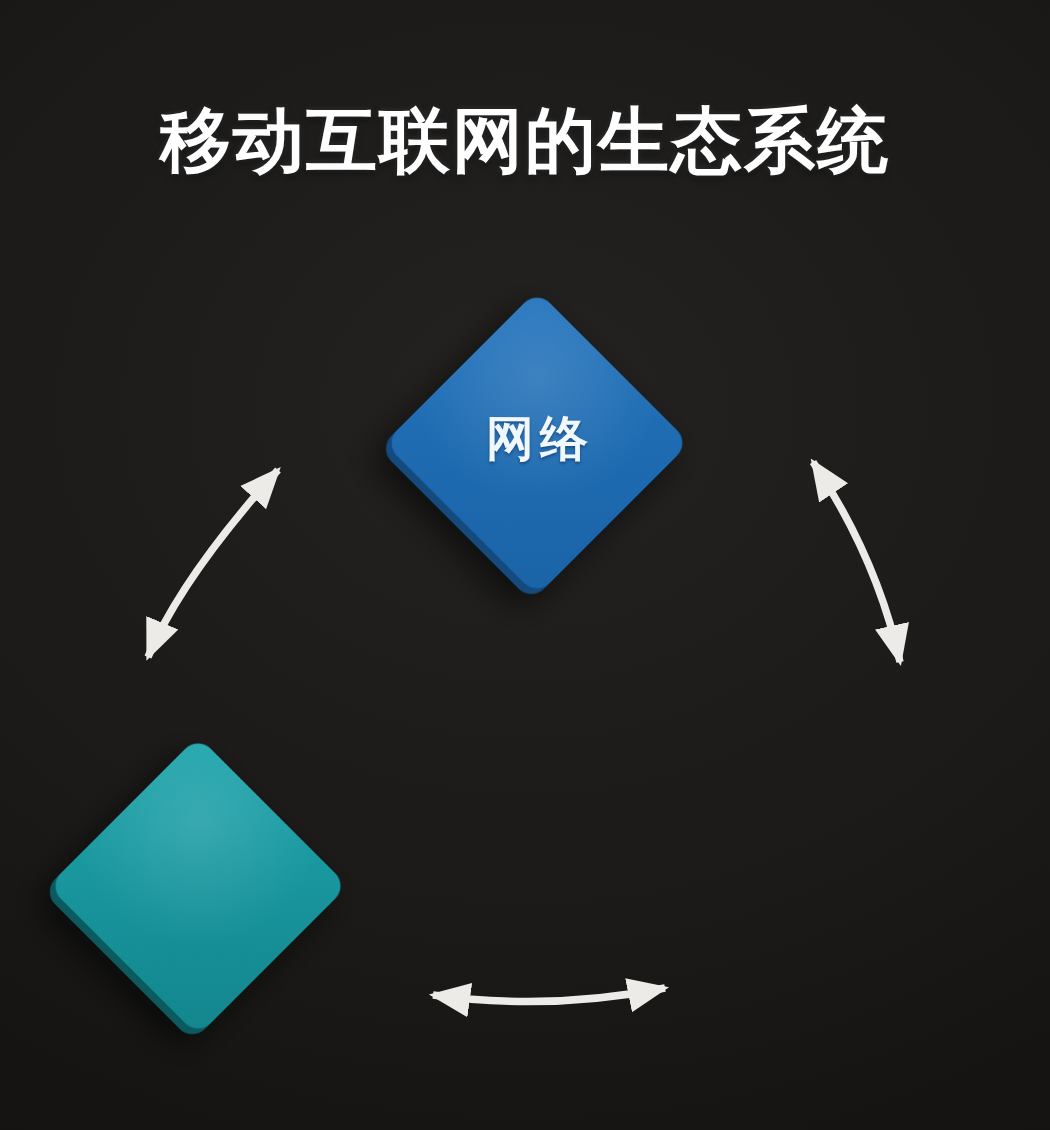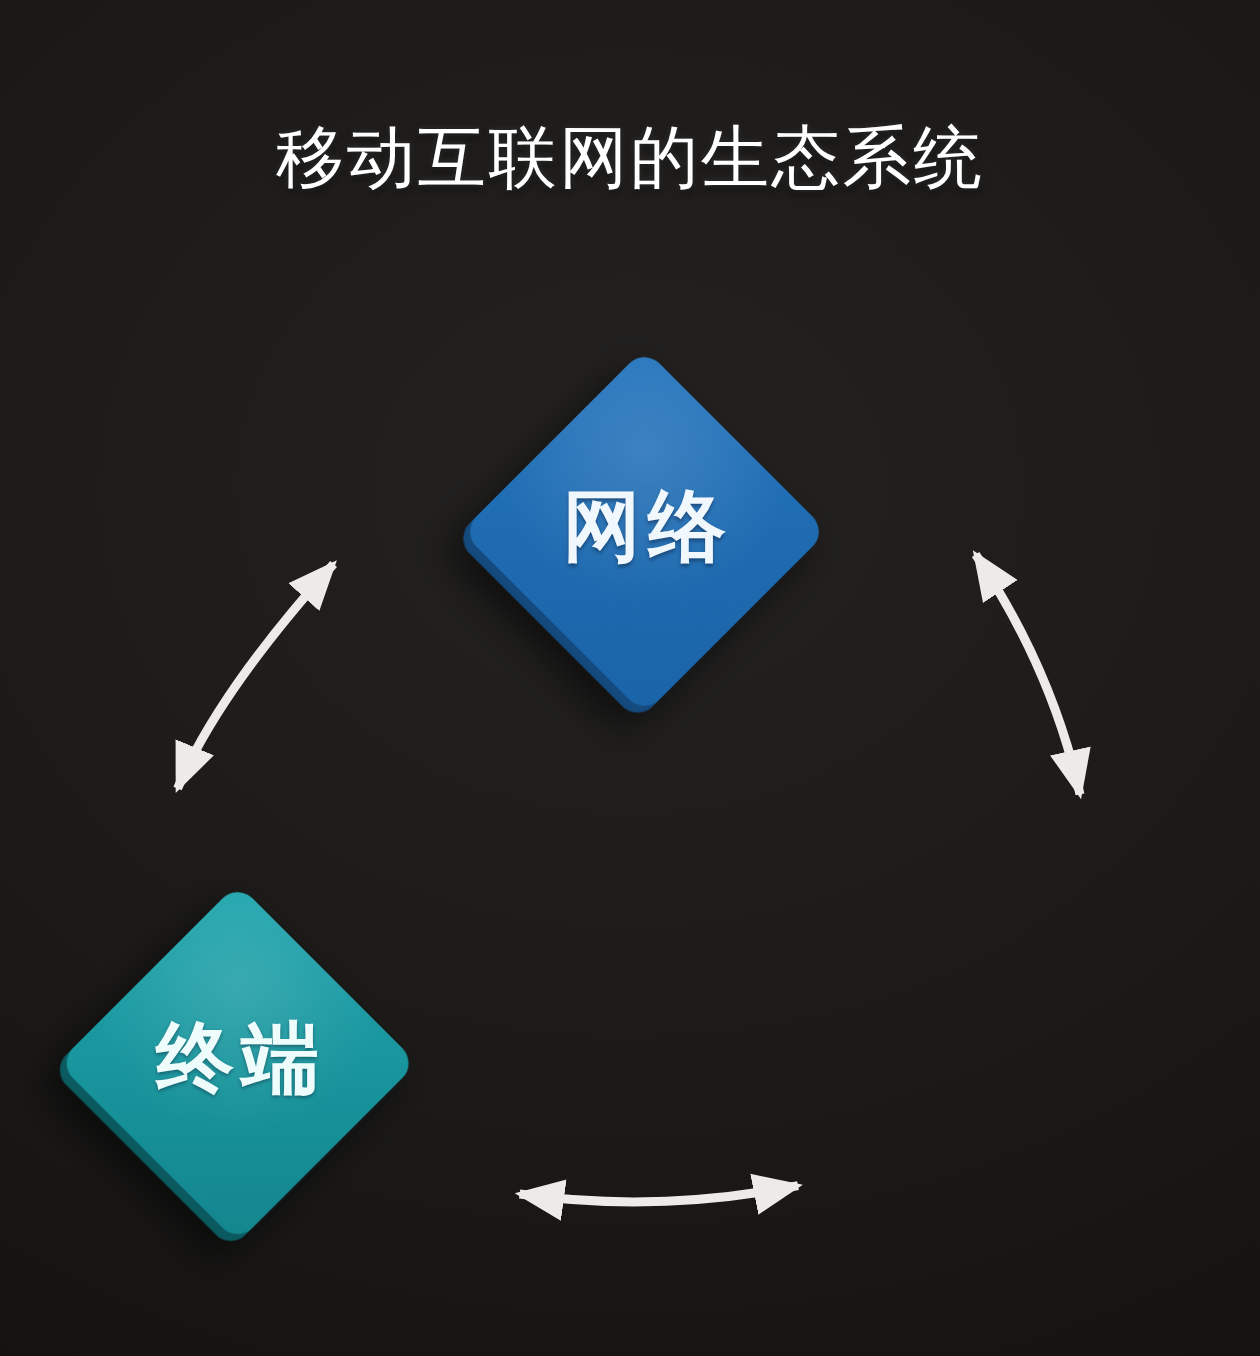--- a/index.html
+++ b/index.html
@@ -7,21 +7,21 @@
     position:relative;
     width:1050px;height:1130px;
     overflow:hidden;
     font-family:"Liberation Sans","DejaVu Sans",sans-serif;
     background:
       radial-gradient(120% 92% at 50% 36%, #232221 0%, #1b1a19 48%, #100f0e 100%);
   }
   .title{
     position:absolute;top:94px;left:0;width:100%;
     text-align:center;
-    font-size:57px;font-weight:400;letter-spacing:2px;
+    font-size:71px;font-weight:700;letter-spacing:2px;
     color:var(--title-color,#fff);
     text-shadow:0 0 6px rgba(255,255,255,0.12), 0 3px 6px rgba(0,0,0,0.55);
     white-space:nowrap;
   }
   .node{position:absolute;}
   .node .shape{
     position:absolute;inset:0;
     transform:rotate(45deg);
     border-radius:18px;
     background:
@@ -29,21 +29,21 @@
       linear-gradient(135deg, var(--c1), var(--c2));
     filter:
       drop-shadow(0 8px 0 var(--edge))
       drop-shadow(0 16px 16px rgba(0,0,0,0.55));
   }
   .node .label{
     position:absolute;inset:0;
     display:flex;flex-direction:column;
     align-items:center;justify-content:center;
     transform:translateY(-4px);
-    font-size:65px;font-weight:700;line-height:1.27;
+    font-size:48px;font-weight:700;line-height:1.27;
     color:var(--txt,#f2f8fd);
     text-shadow:0 2px 3px rgba(0,10,30,0.35);
   }
   .node .label span{letter-spacing:6px;margin-right:-6px;white-space:nowrap;}
   .arrow{position:absolute;overflow:visible;}
   .arrow path.shaft{fill:none;stroke:var(--arrow,#ecebe8);stroke-width:7.5px;}
   .arrow .head{fill:var(--arrow,#ecebe8);}
   
   .node-network {left:429px;top:335px;width:216px;height:216px;}
   .node-devices {left:92px; top:780px;width:212px;height:212px;}
@@ -62,21 +62,20 @@
   <div class="node node-network" style="--c1: #2374bd; --c2: #1a63a7; --edge: #144a7e; --txt: #f0f7fd;">
     <div class="shape"></div>
     <div class="label">
       <span>网络</span>
     </div>
   </div>
 
   <div class="node node-devices" style="--c1: #1ea5ad; --c2: #13858d; --edge: #0b5a60; --txt: #effcfc;">
     <div class="shape"></div>
     <div class="label">
-      <span>终端</span>
     </div>
   </div>
 
 
   <svg class="arrow arrow-left" width="180" height="230" viewBox="0 0 180 230">
     <defs>
       <marker id="mL" viewBox="0 0 10 10" refX="9" refY="5" markerWidth="5.5" markerHeight="5.5" orient="auto-start-reverse">
         <path class="head" d="M0,0.8 L10,5 L0,9.2 z"></path>
       </marker>
     </defs>

